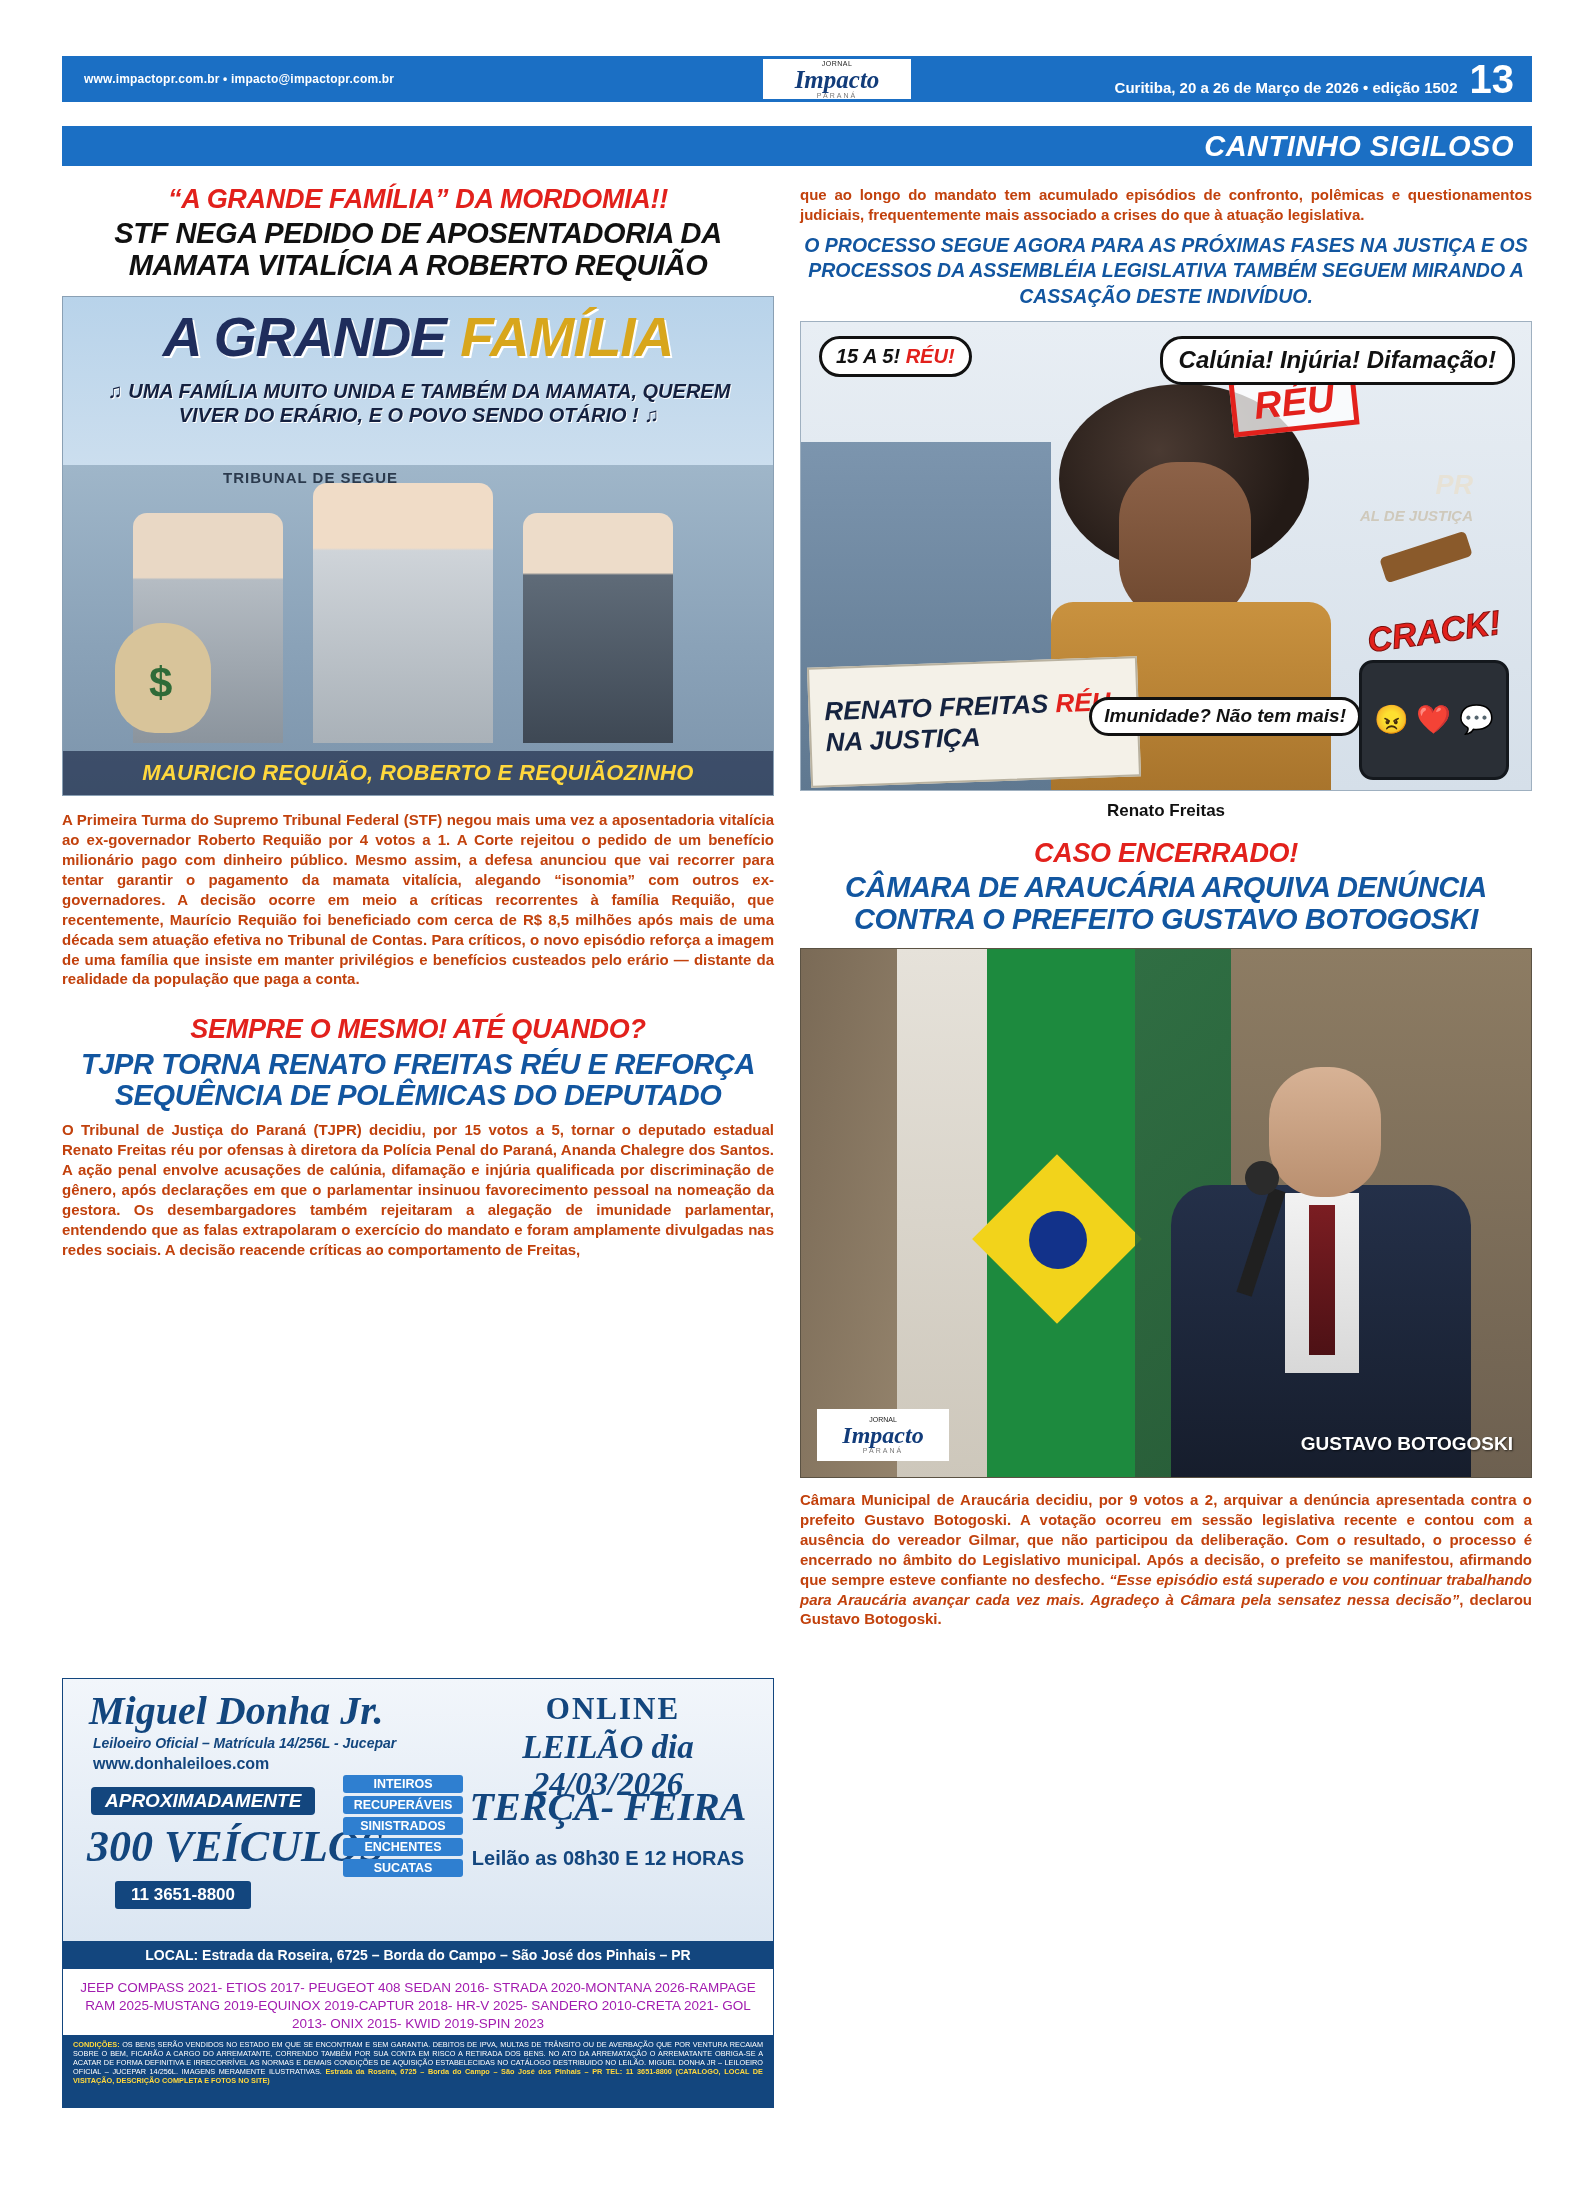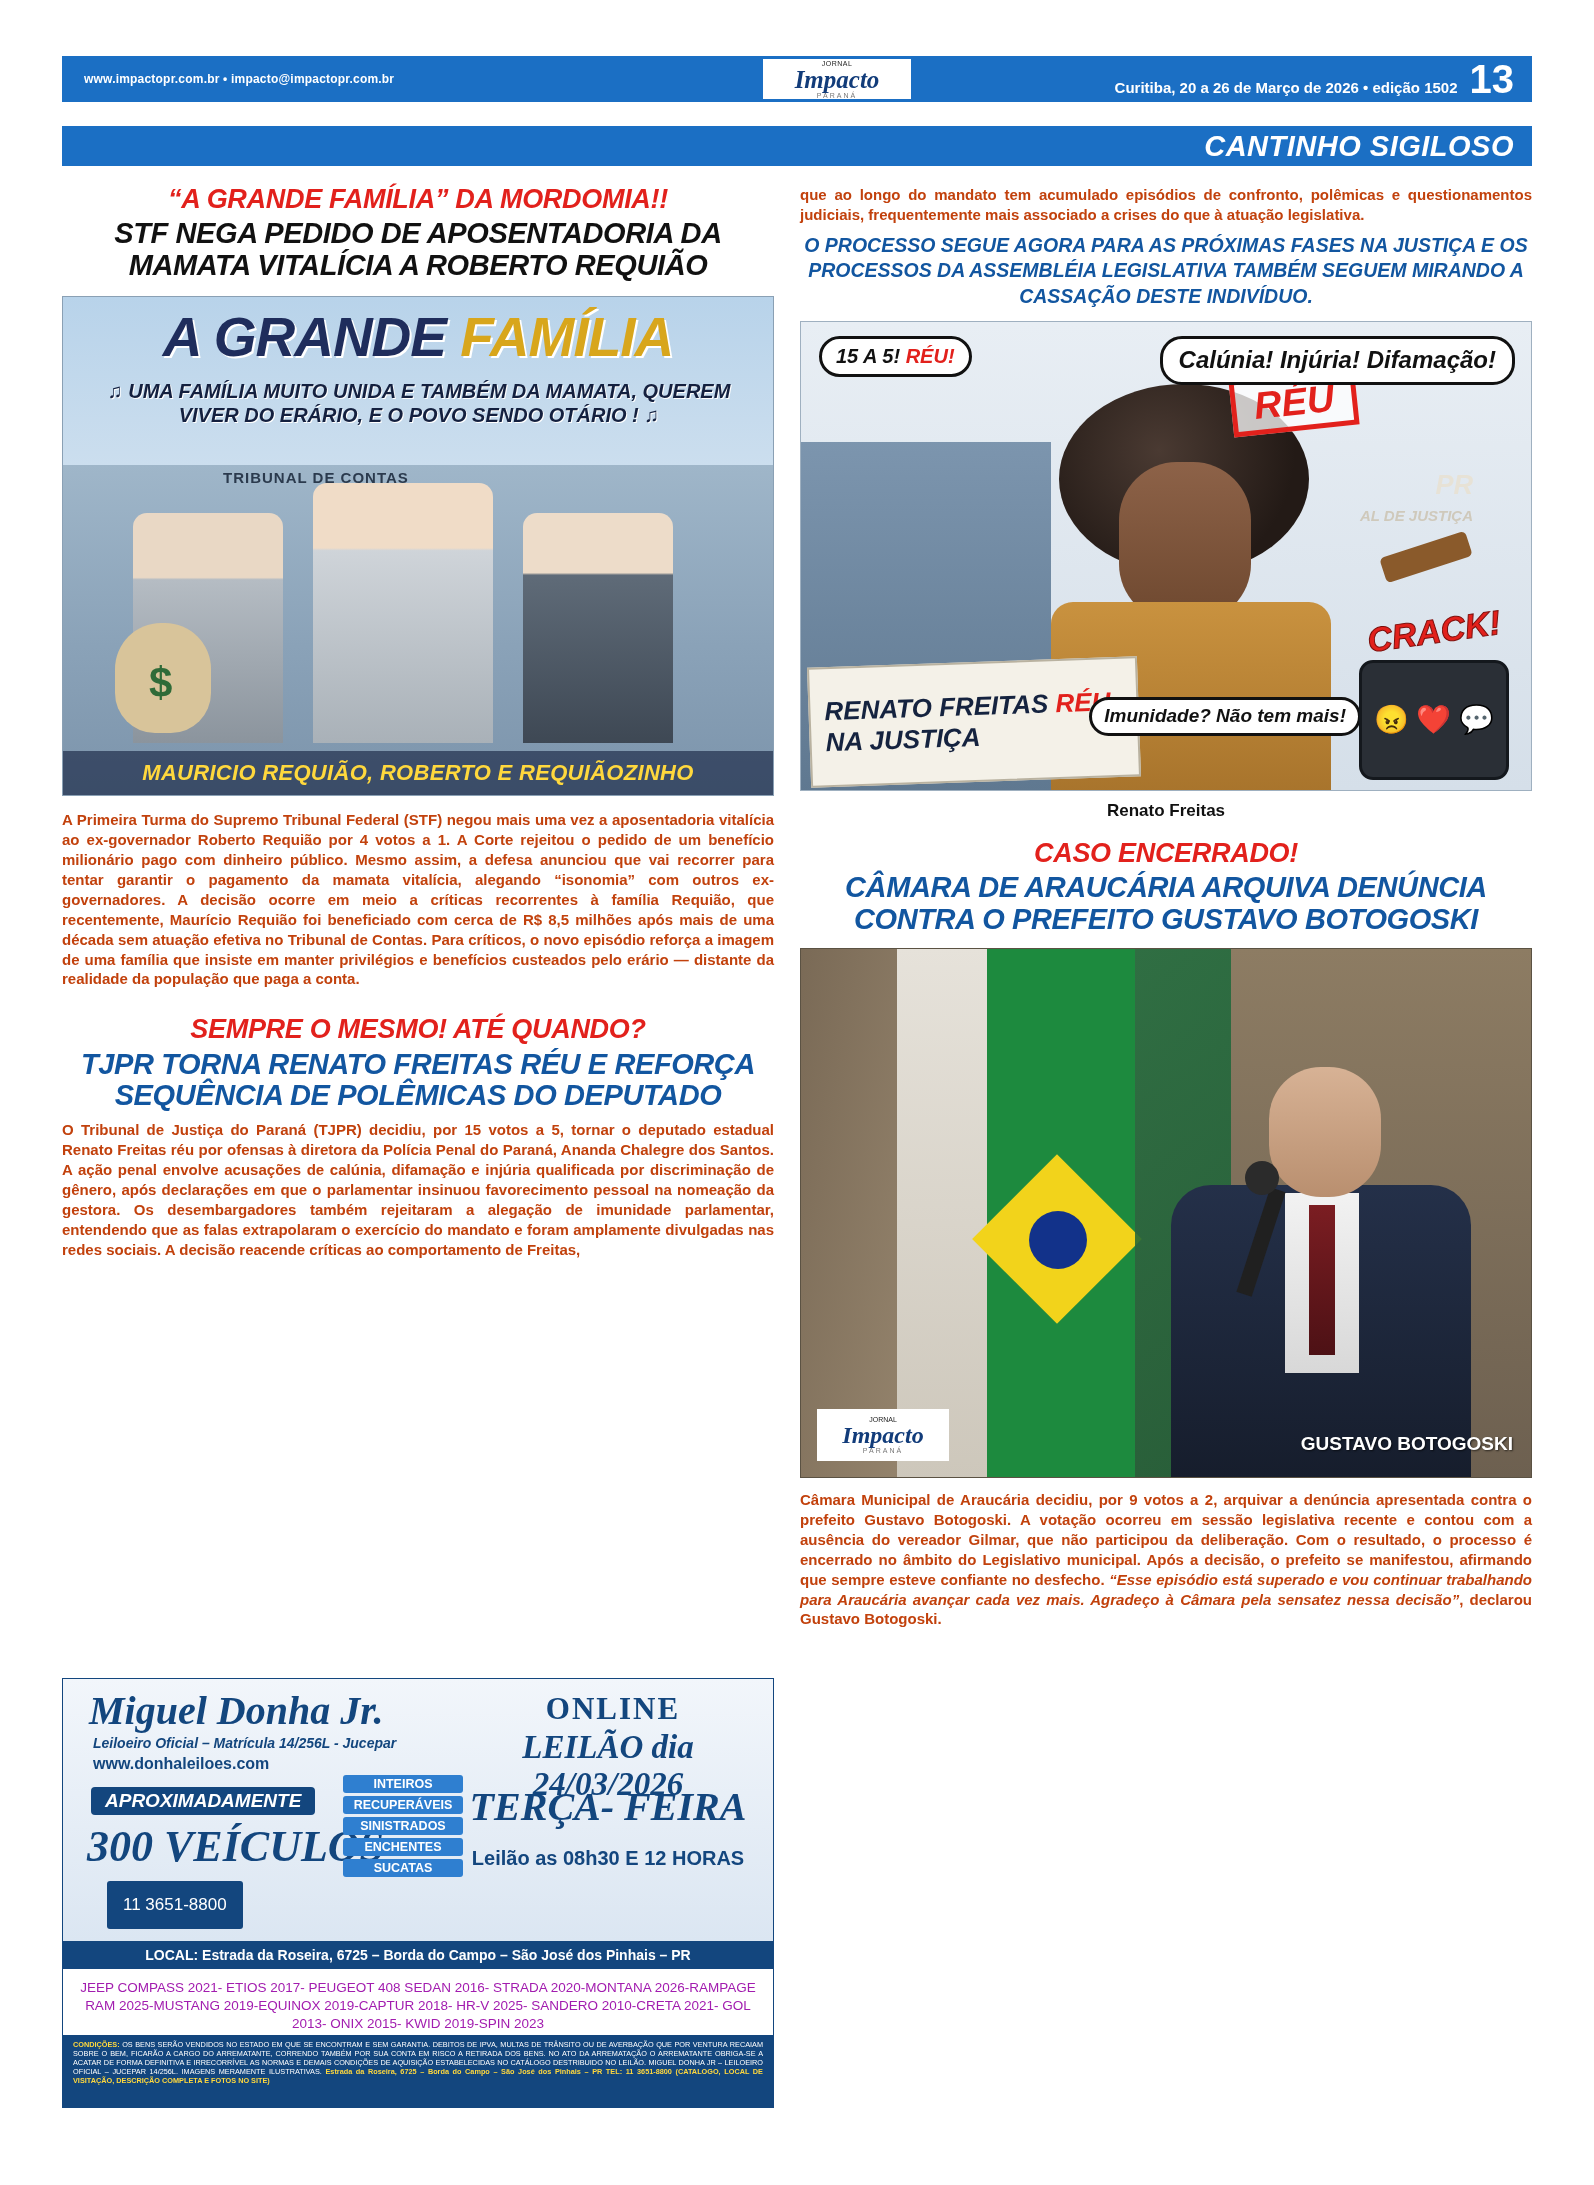--- a/index.html
+++ b/index.html
@@ -464,23 +464,23 @@
     background: #13467e; color: #fff;
     font-size: 19px; font-weight: bold; font-style: italic;
     padding: 3px 14px; border-radius: 4px;
   }
   .ad .veiculos {
     position: absolute; left: 24px; top: 142px;
     font-family: "Liberation Serif", serif;
     font-size: 44px; font-weight: bold; font-style: italic; color: #13467e;
   }
   .ad .phone {
-    position: absolute; left: 44px; top: 202px;
-    background: #13467e; color: #fff; font-size: 17px; font-weight: normal;
-    padding: 14px 16px; border-radius: 3px;
+    position: absolute; left: 52px; top: 202px;
+    background: #13467e; color: #fff; font-size: 17px; font-weight: bold;
+    padding: 4px 16px; border-radius: 3px;
   }
   .ad .tags {
     position: absolute; left: 280px; top: 96px;
     width: 120px;
     display: flex; flex-direction: column; gap: 3px;
   }
   .ad .tags div {
     background: #2f7fd0; color: #fff; font-size: 12.5px; font-weight: bold;
     text-align: center; padding: 2px 0; border-radius: 3px;
   }
@@ -557,21 +557,21 @@
     <div class="headline-red">“A GRANDE FAMÍLIA” DA MORDOMIA!!</div>
     <div class="headline-black">STF NEGA PEDIDO DE APOSENTADORIA DA MAMATA VITALÍCIA A ROBERTO REQUIÃO</div>
 
     <div class="fig1">
       <div class="title-strip">
         <span class="col1">A GRANDE</span>
         <span class="g2">FAMÍLIA</span>
       </div>
       <div class="subtitle">♫ UMA FAMÍLIA MUITO UNIDA E TAMBÉM DA MAMATA, QUEREM VIVER DO ERÁRIO, E O POVO SENDO OTÁRIO ! ♫</div>
       <div class="court"></div>
-      <div class="tribunal-label">TRIBUNAL DE CONTAS</div>
+      <div class="tribunal-label">TRIBUNAL DE SEGUE</div>
       <div class="fig-char c1"></div>
       <div class="fig-char c2"></div>
       <div class="fig-char c3"></div>
       <div class="money-bag">
         <span>$</span>
       </div>
       <div class="namebar">
         <span>MAURICIO REQUIÃO, ROBERTO E REQUIÃOZINHO</span>
       </div>
     </div>

